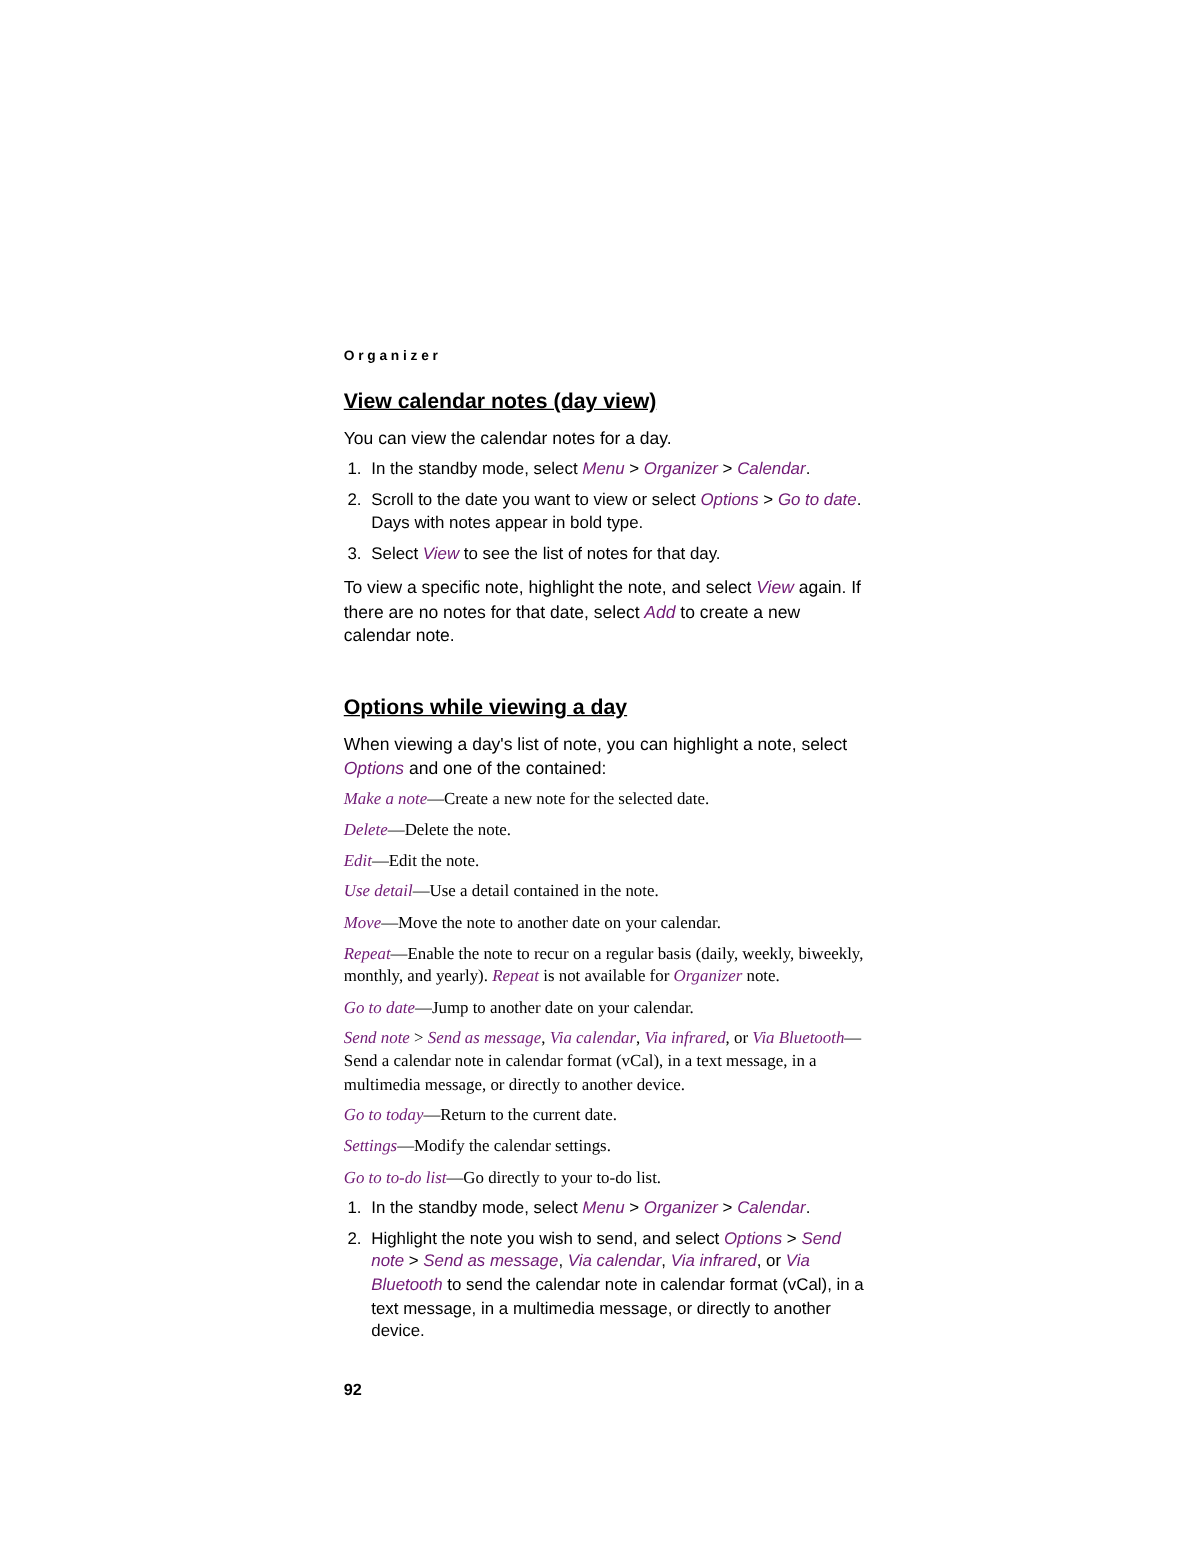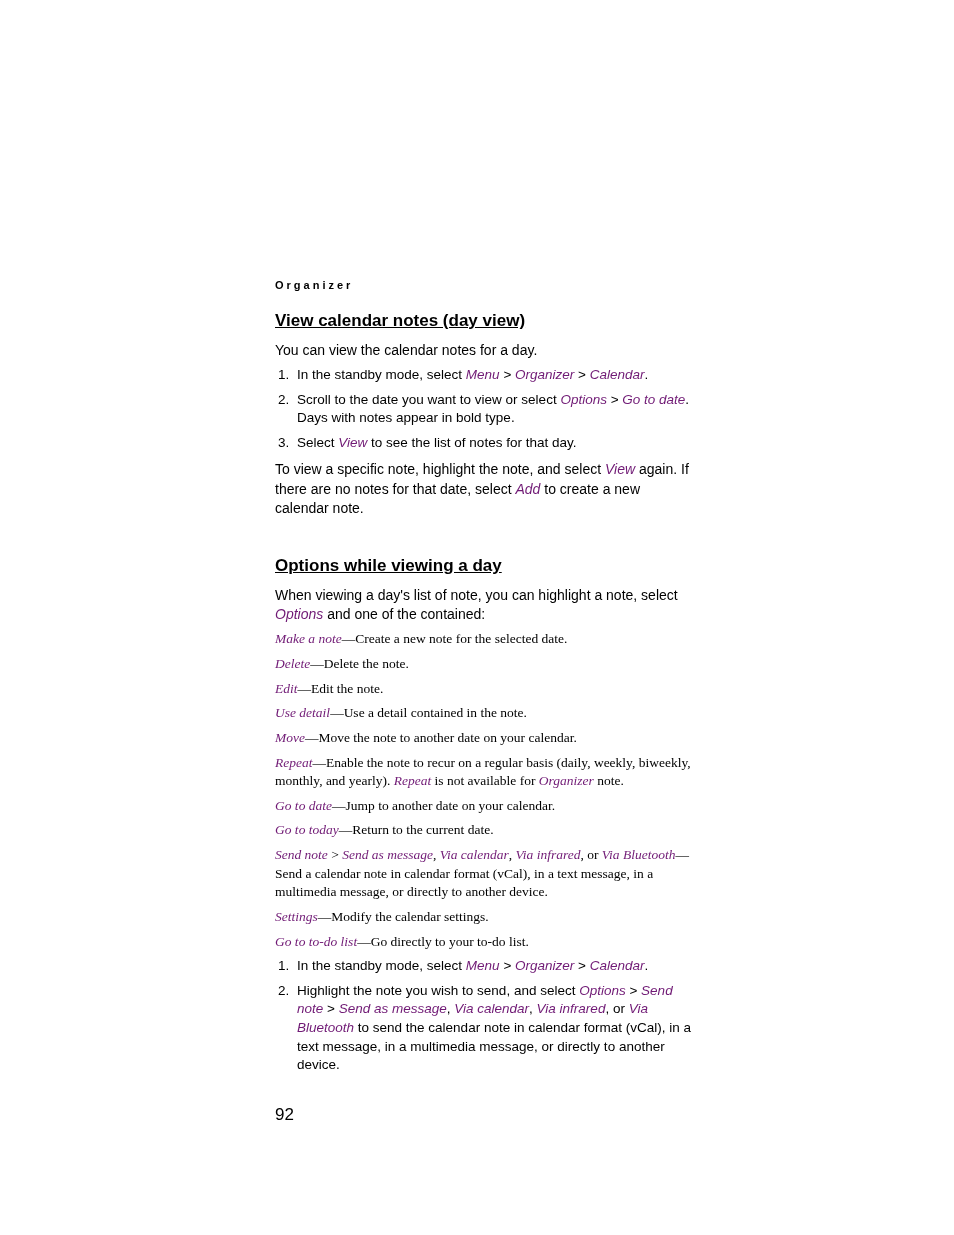--- a/index.html
+++ b/index.html
@@ -53,22 +53,22 @@
     padding-left: 4px;
     margin-bottom: 6px;
   }
   .opt-line {
     font-family: Liberation Serif, serif;
     font-size: 13.5px;
     margin: 0 0 6px 0;
   }
   .page-num {
     font-family: Arial, Helvetica, sans-serif;
-    font-weight: normal;
-    font-size: 17px;
+    font-weight: bold;
+    font-size: 13px;
     margin-top: 28px;
   }
 </style>
 </head>
 <body>
 
 <div class="page">
 
   <div class="header-label">Organizer</div>
 
@@ -100,25 +100,25 @@
   <p class="opt-line"><span class="kw">Delete</span><span>—Delete the note.</span></p>
   <p class="opt-line"><span class="kw">Edit</span><span>—Edit the note.</span></p>
   <p class="opt-line"><span class="kw">Use detail</span><span>—Use a detail contained in the note.</span></p>
   <p class="opt-line"><span class="kw">Move</span><span>—Move the note to another date on your calendar.</span></p>
 
   <p class="opt-line">
     <span class="kw">Repeat</span><span>—Enable the note to recur on a regular basis (daily, weekly, biweekly, monthly, and yearly). </span><span class="kw">Repeat</span><span> is not available for </span><span class="kw">Organizer</span><span> note.</span>
   </p>
 
   <p class="opt-line"><span class="kw">Go to date</span><span>—Jump to another date on your calendar.</span></p>
-  <p class="opt-line"><span class="kw">Go to today</span><span>—Return to the current date.</span></p>
-
   <p class="opt-line">
     <span class="kw">Send note</span><span> &gt; </span><span class="kw">Send as message</span><span>, </span><span class="kw">Via calendar</span><span>, </span><span class="kw">Via infrared</span><span>, or </span><span class="kw">Via Bluetooth</span><span>—Send a calendar note in calendar format (vCal), in a text message, in a multimedia message, or directly to another device.</span>
   </p>
+
+  <p class="opt-line"><span class="kw">Go to today</span><span>—Return to the current date.</span></p>
 
   <p class="opt-line"><span class="kw">Settings</span><span>—Modify the calendar settings.</span></p>
   <p class="opt-line"><span class="kw">Go to to-do list</span><span>—Go directly to your to-do list.</span></p>
 
   <ol>
     <li>
       <span>In the standby mode, select </span><span class="kw">Menu</span><span> &gt; </span><span class="kw">Organizer</span><span> &gt; </span><span class="kw">Calendar</span><span>.</span>
     </li>
     <li>
       <span>Highlight the note you wish to send, and select </span><span class="kw">Options</span><span> &gt; </span><span class="kw">Send note</span><span> &gt; </span><span class="kw">Send as message</span><span>, </span><span class="kw">Via calendar</span><span>, </span><span class="kw">Via infrared</span><span>, or </span><span class="kw">Via Bluetooth</span><span> to send the calendar note in calendar format (vCal), in a text message, in a multimedia message, or directly to another device.</span>

